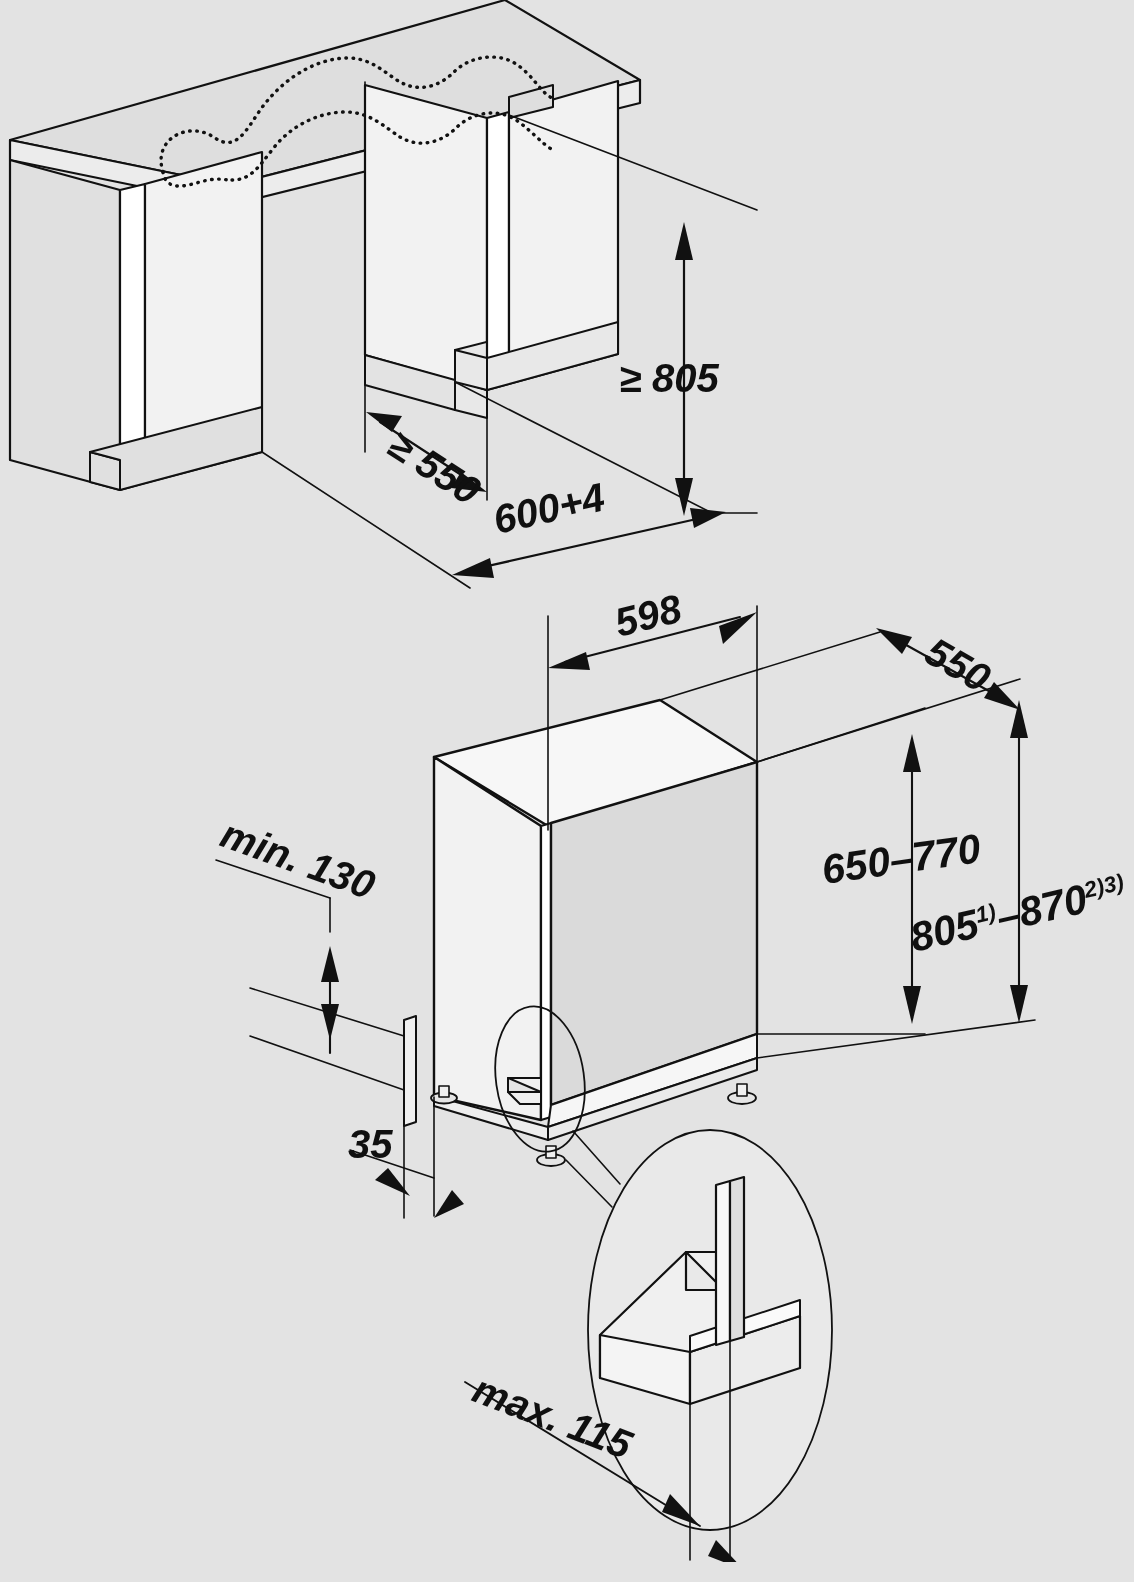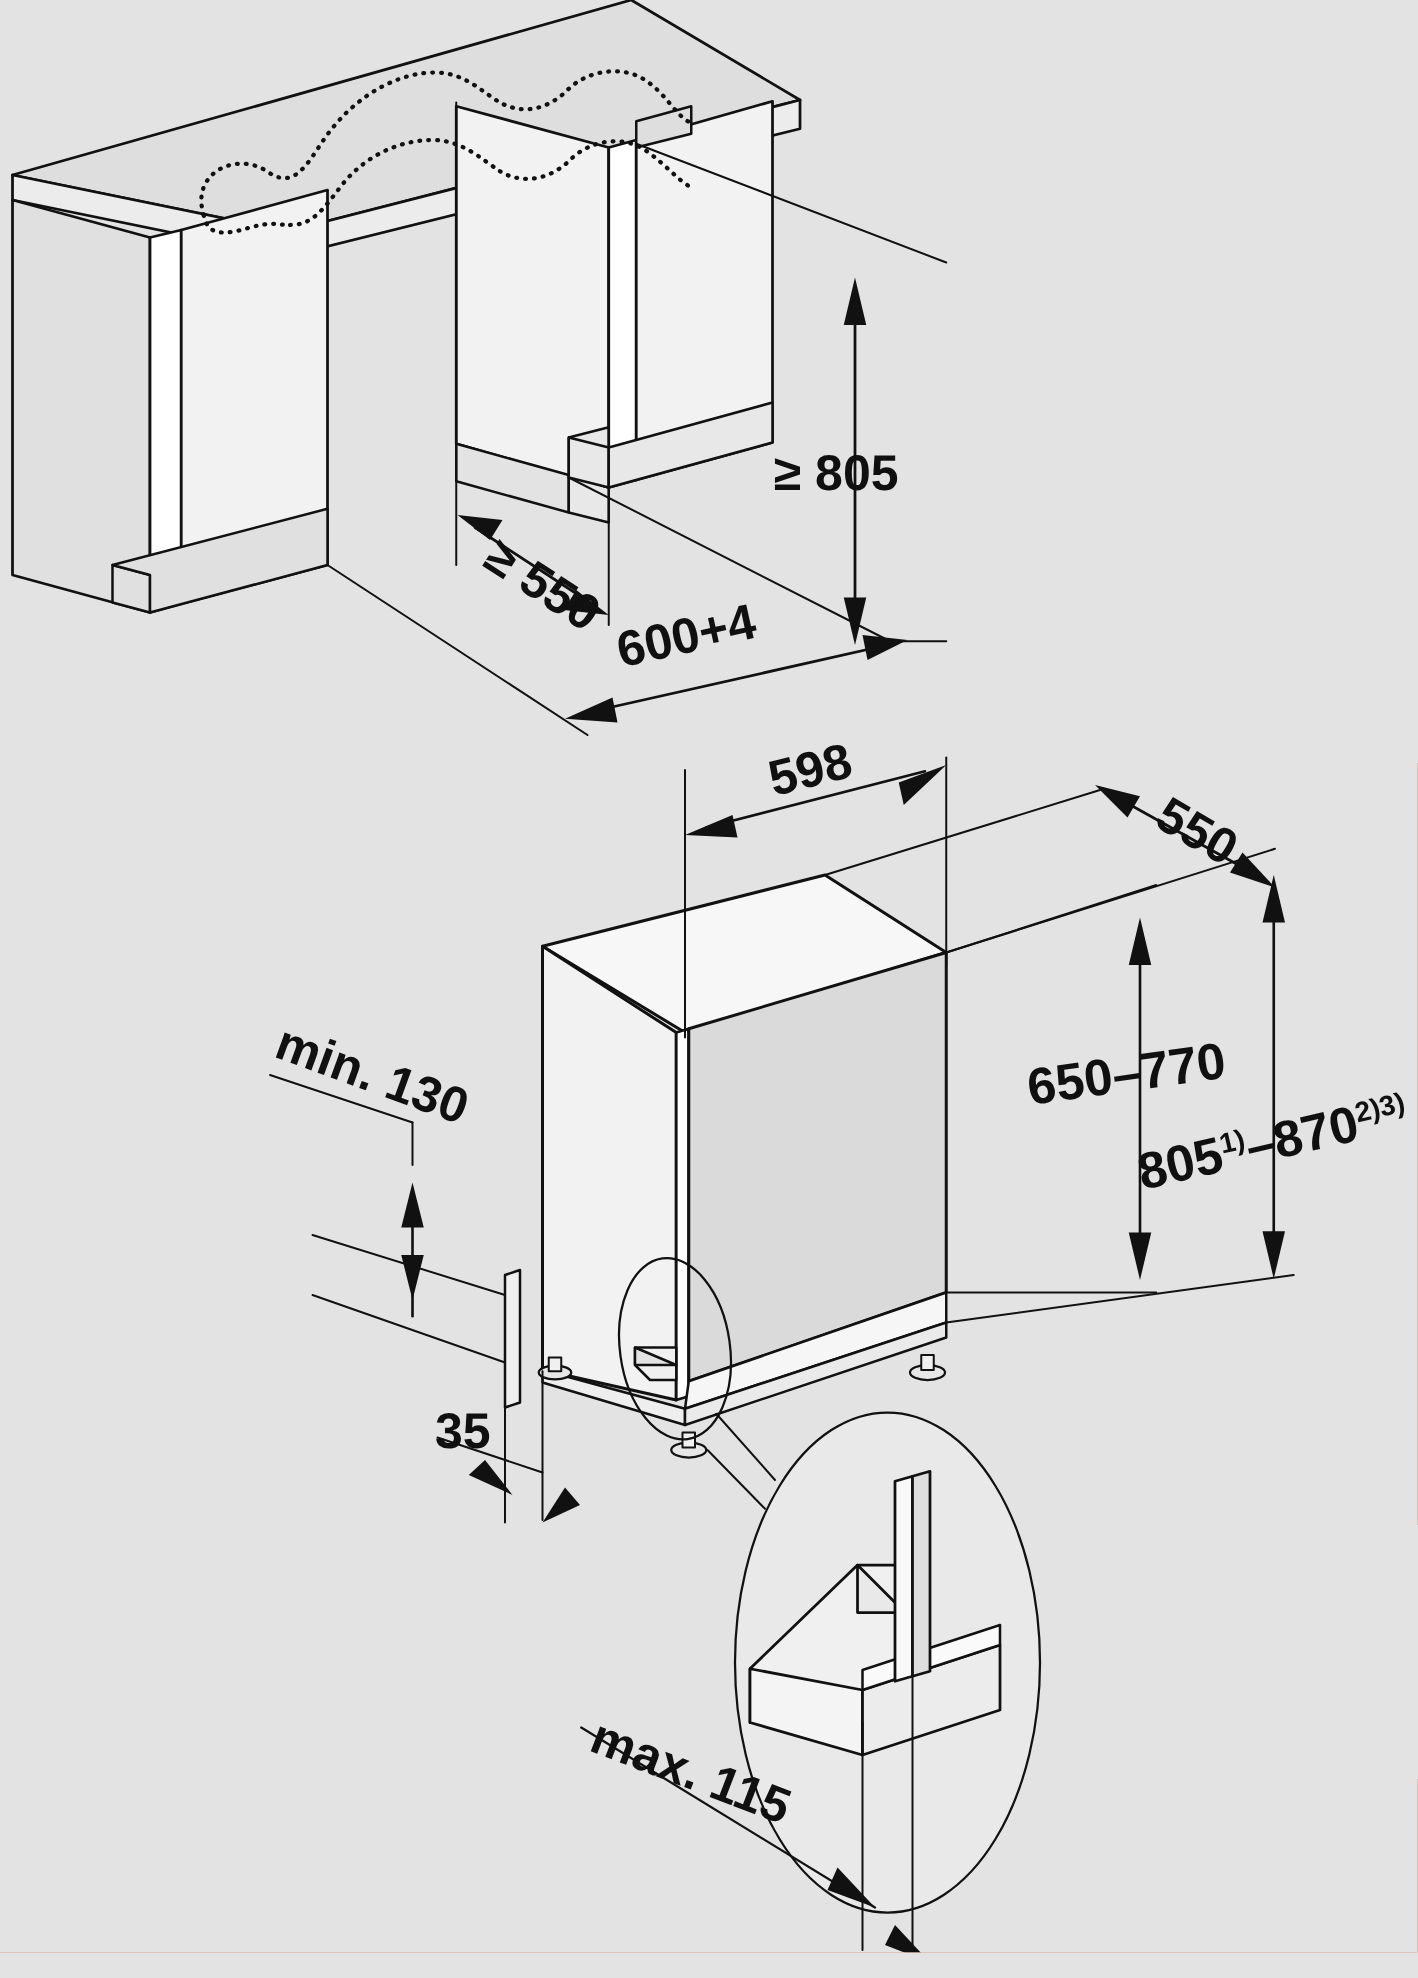--- a/index.html
+++ b/index.html
@@ -4,23 +4,24 @@
 <style>
   html, body {
     margin: 0;
     padding: 0;
     background: #e3e3e3;
   }
   #stage {
     position: relative;
     width: 1134px;
     height: 1562px;
-    background: #c2410c;
+    background: #15803d;
     overflow: hidden;
     font-family: "Liberation Sans", sans-serif;
+    font-style: italic;
   }
   #drawing {
     position: absolute;
     left: 0;
     top: 0;
     width: 1134px;
     height: 1582px;
   }
   .dim-text {
     font-family: "Liberation Sans", sans-serif;

